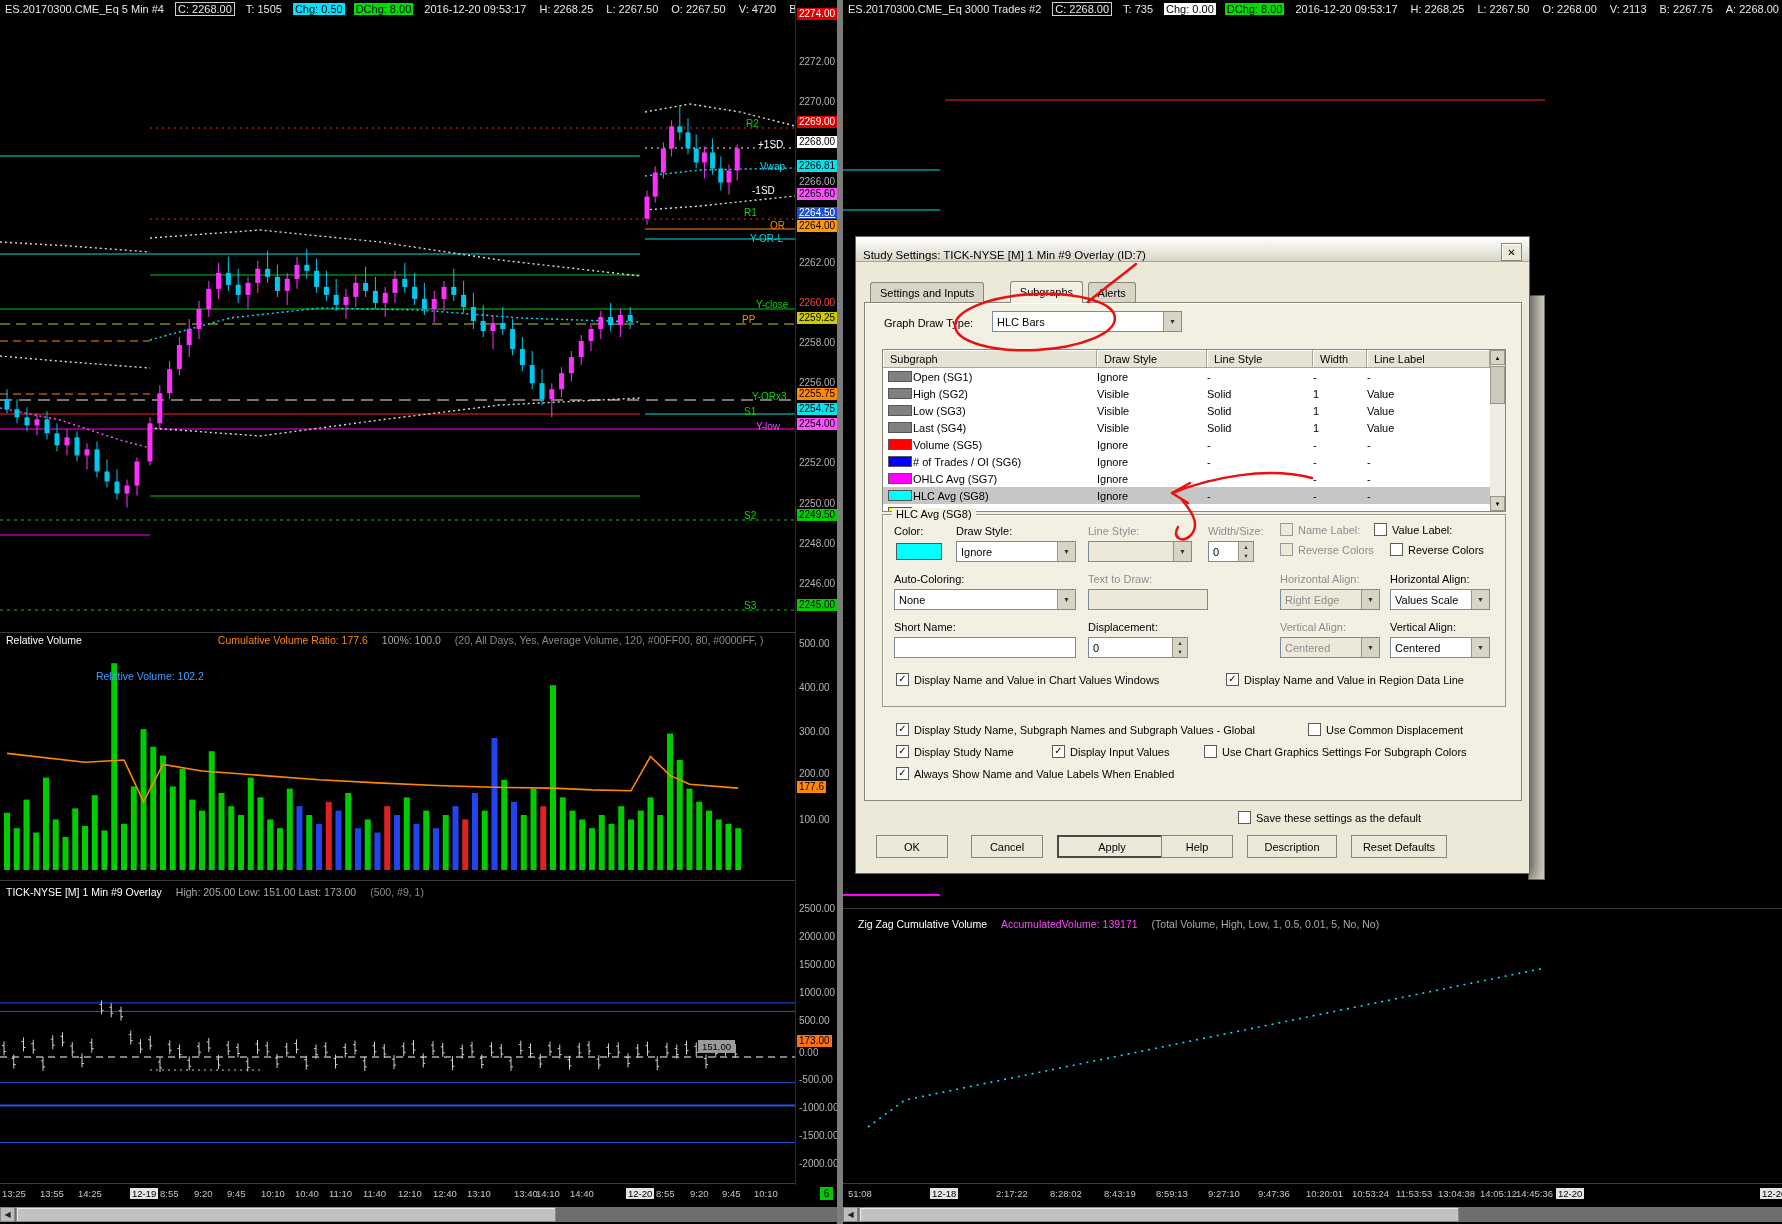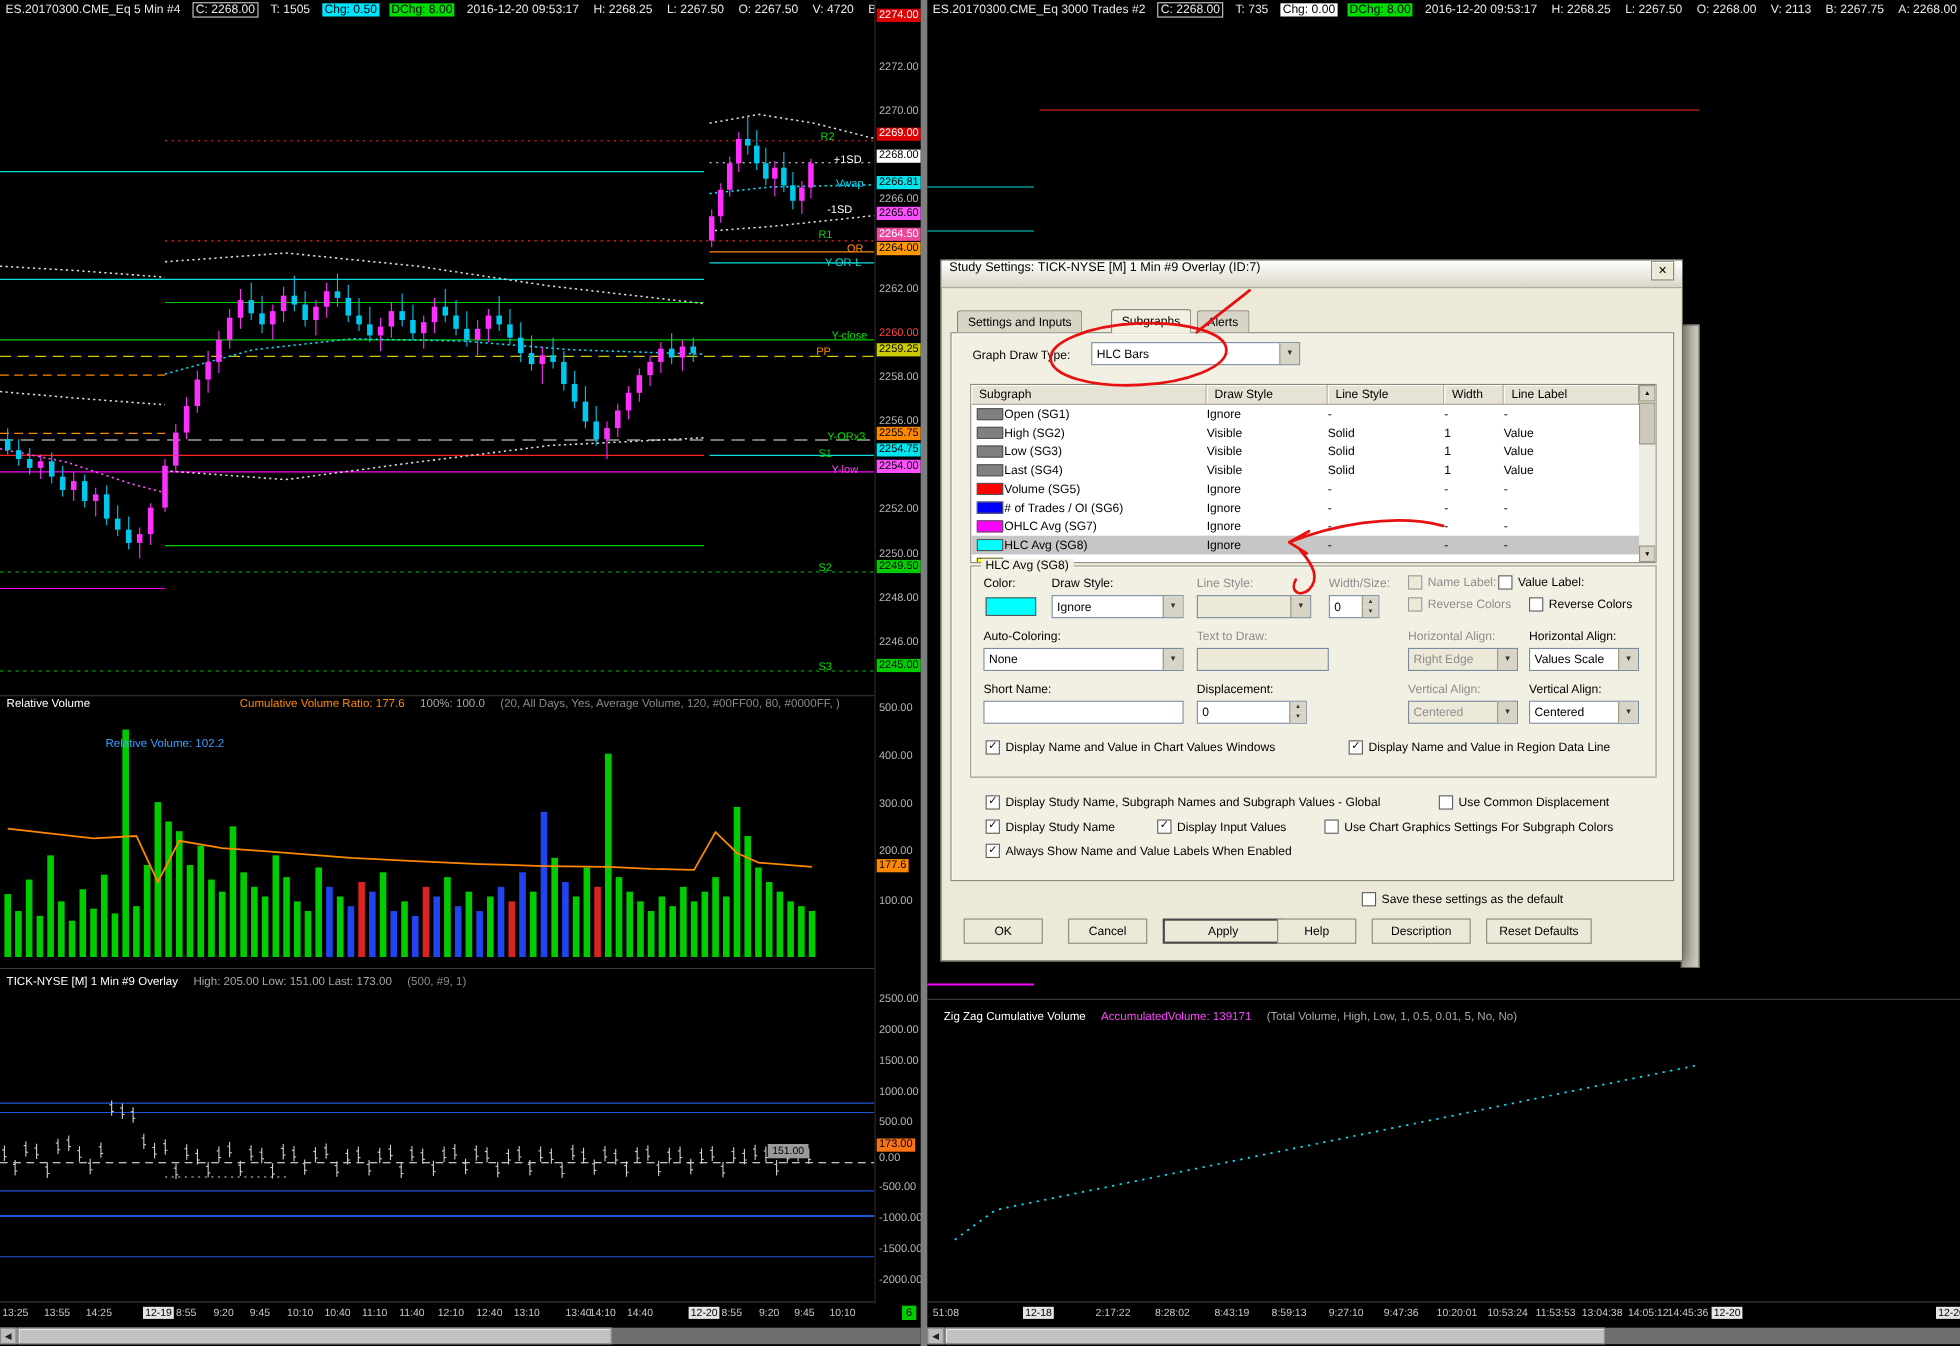--- a/index.html
+++ b/index.html
@@ -31,21 +31,21 @@
   #vsplit{left:837px;top:0;width:6px;height:1224px;background:#7d7d7d;z-index:7;}
   #badge6{left:820px;top:1187px;width:13px;height:13px;background:#00cc00;color:#000;font-size:10px;
           display:flex;align-items:center;justify-content:center;z-index:7;}
   #lowbox{left:698px;top:1040px;width:37px;height:13px;background:#9a9a9a;color:#000;font-size:9.5px;
           display:flex;align-items:center;justify-content:center;z-index:7;}
   
   #dlg{left:855px;top:236px;width:673px;height:636px;background:#ece9d8;border:1px solid #6a675c;
        box-shadow:4px 5px 14px rgba(0,0,0,.65);z-index:40;font-size:11px;color:#000;}
   #dlg .dlg-title{position:absolute;left:0;top:0;right:0;height:24px;
        background:linear-gradient(#ffffff,#d9d6c8);border-bottom:1px solid #a8a496;
-       display:flex;align-items:flex-start;padding:0 7px;font-size:11.5px;}
+       display:flex;align-items:flex-end;padding:0 7px;font-size:11.5px;}
   .dlg-x{margin-left:auto;width:19px;height:16px;border:1px solid #8a867a;background:#ece9d8;
        display:flex;align-items:center;justify-content:center;font-size:10px;
        box-shadow:inset 1px 1px 0 #fff;}
   .tab{position:absolute;height:20px;padding:0 9px;line-height:20px;background:#d8d4c6;
        border:1px solid #8a867a;border-bottom:none;border-radius:3px 3px 0 0;box-sizing:border-box;}
   .tab.active{background:#f2efe3;height:22px;z-index:2;}
   .tabpage{position:absolute;left:8px;top:65px;width:656px;height:497px;background:#f2efe3;
        border:1px solid #8a867a;box-shadow:inset 1px 1px 0 #fff;}
   .lbl{position:absolute;white-space:nowrap;color:#000;z-index:3;}
   .lbl.gray{color:#8d8d8d;}
@@ -633,21 +633,21 @@
   </div>
 <div class="abs" id="pscale">
     <div style="top: 8px; background: rgb(221, 0, 0); color: rgb(255, 255, 255);" class="pslab">2274.00</div>
     <div style="top:56px" class="pslab">2272.00</div>
     <div style="top:96px" class="pslab">2270.00</div>
     <div style="top: 116px; background: rgb(221, 0, 0); color: rgb(255, 255, 255);" class="pslab">2269.00</div>
     <div style="top: 136px; background: rgb(255, 255, 255); color: rgb(0, 0, 0);" class="pslab">2268.00</div>
     <div style="top: 160px; background: rgb(0, 229, 238); color: rgb(0, 0, 0);" class="pslab">2266.81</div>
     <div style="top:176px" class="pslab">2266.00</div>
     <div style="top: 188px; background: rgb(255, 80, 255); color: rgb(0, 0, 0);" class="pslab">2265.60</div>
-    <div style="top: 207px; background: #ec4899; color: rgb(255, 255, 255);" class="pslab">2264.50</div>
+    <div style="top: 207px; background: #1d4ed8; color: rgb(255, 255, 255); text-decoration: underline;" class="pslab">2264.50</div>
     <div style="top: 220px; background: rgb(255, 153, 0); color: rgb(0, 0, 0);" class="pslab">2264.00</div>
     <div style="top:257px" class="pslab">2262.00</div>
     <div style="top: 297px; color: rgb(255, 68, 68);" class="pslab">2260.00</div>
     <div style="top: 312px; background: rgb(204, 204, 0); color: rgb(0, 0, 0);" class="pslab">2259.25</div>
     <div style="top:337px" class="pslab">2258.00</div>
     <div style="top:377px" class="pslab">2256.00</div>
     <div style="top: 388px; background: rgb(255, 136, 0); color: rgb(0, 0, 0);" class="pslab">2255.75</div>
     <div style="top: 403px; background: rgb(0, 229, 238); color: rgb(0, 0, 0);" class="pslab">2254.75</div>
     <div style="top: 418px; background: rgb(255, 80, 255); color: rgb(0, 0, 0);" class="pslab">2254.00</div>
     <div style="top:457px" class="pslab">2252.00</div>
@@ -955,21 +955,21 @@
     <div class="tab active" style="left: 153.8px; top: 44px;">Subgraphs</div>
     <div class="tab" style="left: 231.6px; top: 45px;">Alerts</div>
     <div class="cbx disabled" style="left: 424px; top: 286px;">
       <span class="box"></span>
       <span class="cblab">Name Label:</span>
     </div>
     <div class="cbx disabled" style="left: 424px; top: 306px;">
       <span class="box"></span>
       <span class="cblab">Reverse Colors</span>
     </div>
-    <div class="cbx" style="left: 506px; top: 286px;">
+    <div class="cbx" style="left: 518px; top: 286px;">
       <span class="box"></span>
       <span class="cblab">Value Label:</span>
     </div>
     <div class="cbx" style="left: 534px; top: 306px;">
       <span class="box"></span>
       <span class="cblab">Reverse Colors</span>
     </div>
     <div class="cbx checked" style="left: 40px; top: 436px;">
       <span class="box">✓</span>
       <span class="cblab">Display Name and Value in Chart Values Windows</span>

